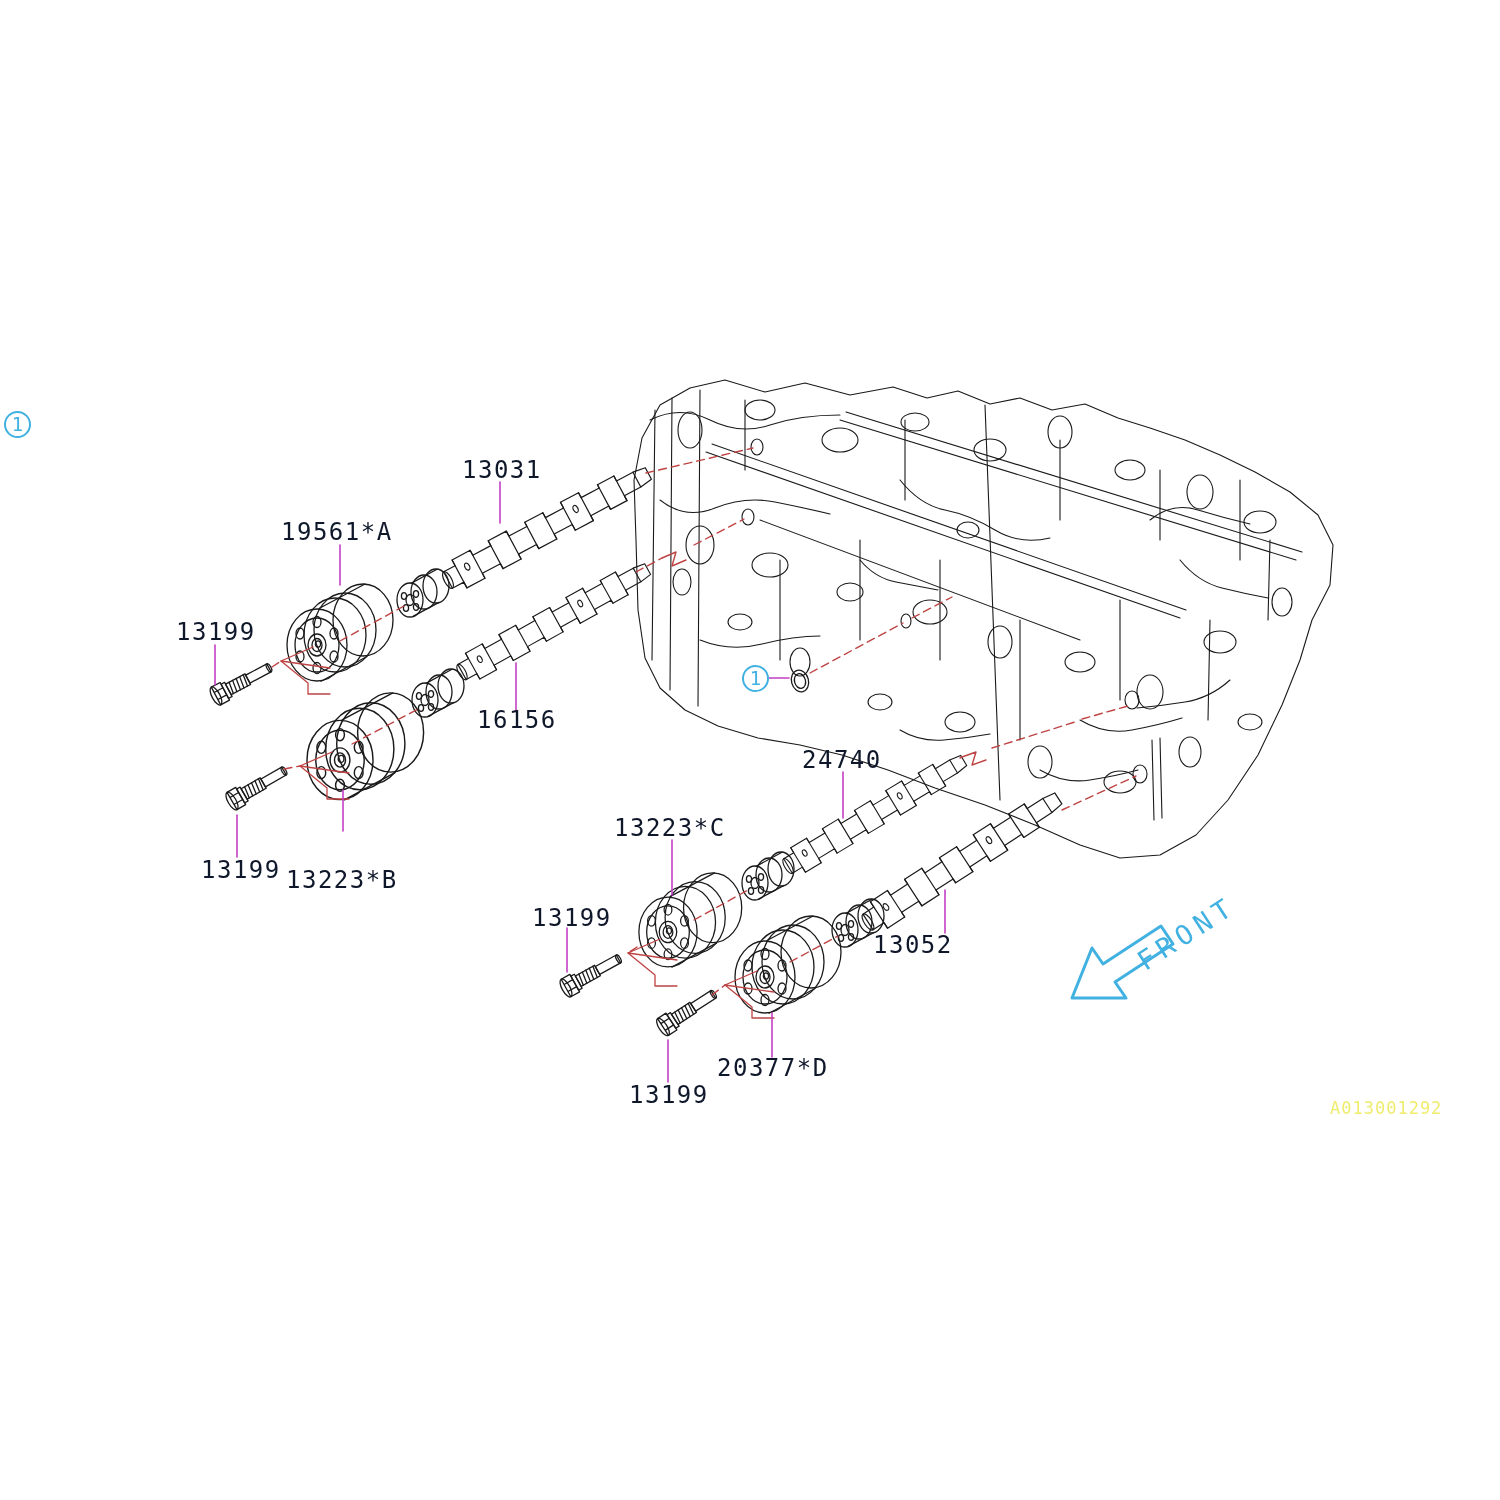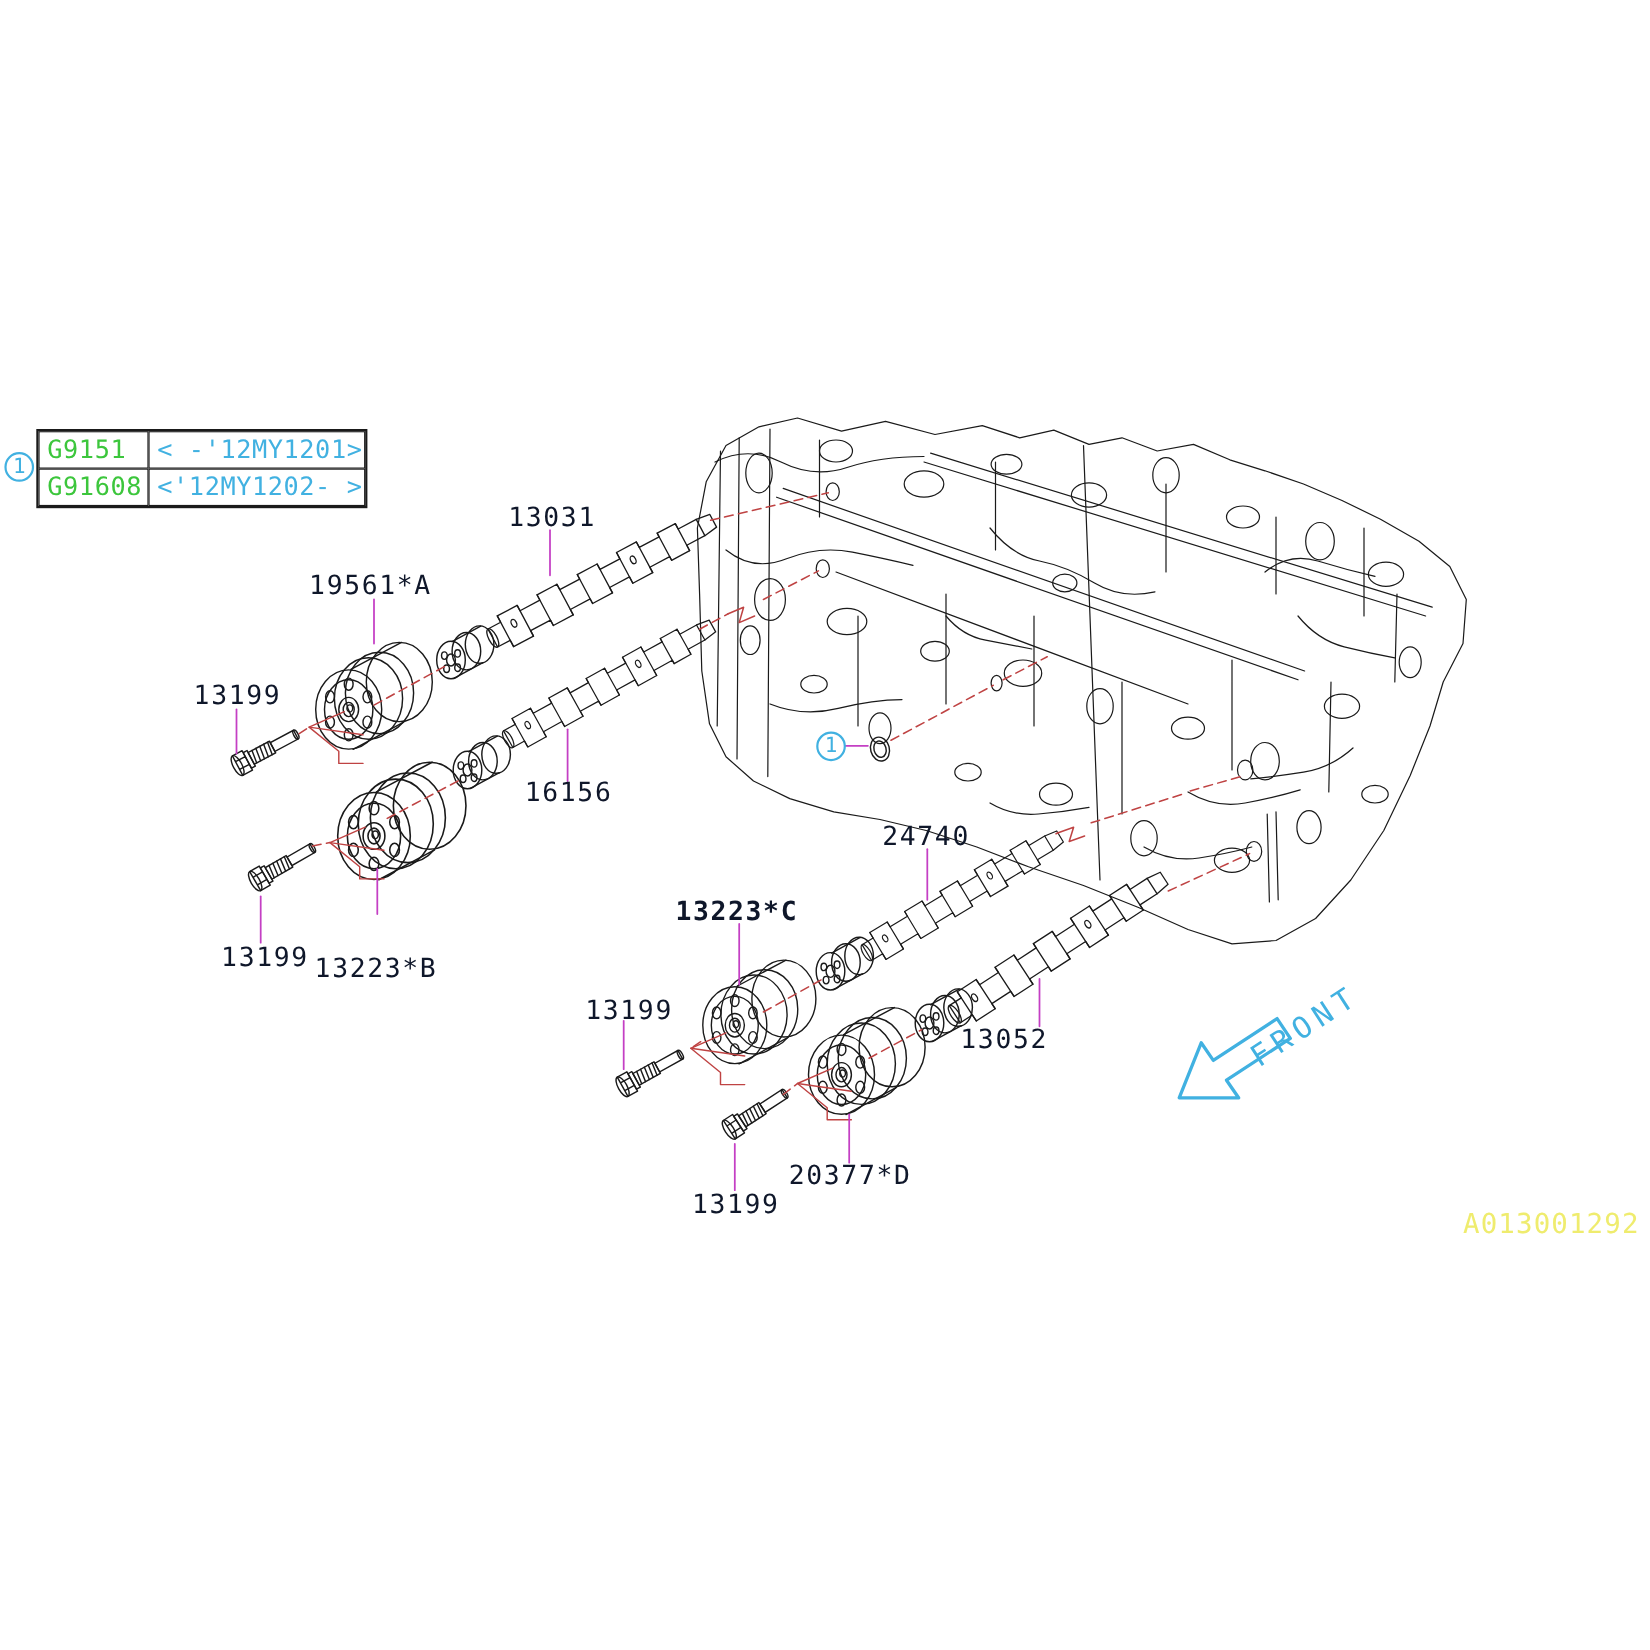--- a/index.html
+++ b/index.html
@@ -11,21 +11,21 @@
           color:#41b1e1;display:flex;align-items:center;justify-content:center;
           font-size:19px;line-height:1;background:#fff;box-sizing:border-box;}
   .legend{position:absolute;left:33px;top:390px;display:grid;grid-template-columns:100px 197px;
           grid-auto-rows:34px;border:2px solid #1a1a1a;background:#fff;}
   .legend .cell{border:1px solid #1a1a1a;display:flex;align-items:center;padding-left:7px;
           font-size:23px;letter-spacing:0.5px;white-space:nowrap;overflow:hidden;}
   .legend .pn{color:#3cc63c;}
   .legend .range{color:#41b1e1;}
   .front-label{position:absolute;left:1140px;top:948px;color:#41b1e1;font-size:27px;letter-spacing:6px;
           transform:rotate(-33deg);transform-origin:left center;white-space:nowrap;}
-  .drawing-no{position:absolute;left:1330px;top:1098px;color:#efec6e;font-size:25px;letter-spacing:1px;white-space:nowrap;}
+  .drawing-no{position:absolute;left:1330px;top:1098px;color:#efec6e;font-size:17px;letter-spacing:1px;white-space:nowrap;}
 </style>
 </head>
 <body>
 
 <div class="stage">
 
   <svg class="artwork" width="1500" height="1500" viewBox="0 0 1500 1500" fill="none" stroke-linejoin="round" stroke-linecap="round">
 
     <defs>
 
@@ -235,39 +235,33 @@
     </g>
 
     <g stroke="#41b1e1" stroke-width="3">
       <path d="M1072,998 L1092,948 L1103,964 L1161,926 L1173,944 L1115,982 L1126,998 Z"></path>
     </g>
   </svg>
 
   <div class="marker" style="left:4px;top:411px;">
     <span>1</span>
   </div>
-  <div class="legend">
-    <div class="cell pn">G9151</div>
-    <div class="cell range">&lt; -'12MY1201&gt;</div>
-    <div class="cell pn">G91608</div>
-    <div class="cell range">&lt;'12MY1202- &gt;</div>
-  </div>
 
   <div class="marker" style="left:742px;top:665px;">
     <span>1</span>
   </div>
 
   <div class="plabel" style="left:462px;top:458px;">13031</div>
   <div class="plabel" style="left:281px;top:520px;">19561*A</div>
   <div class="plabel" style="left:176px;top:620px;">13199</div>
   <div class="plabel" style="left:477px;top:708px;">16156</div>
   <div class="plabel" style="left:286px;top:831px;margin-top:37px;">13223*B</div>
   <div class="plabel" style="left:201px;top:858px;">13199</div>
   <div class="plabel" style="left:802px;top:748px;">24740</div>
-  <div class="plabel" style="left:614px;top:816px;font-weight:bold;">13223*C</div>
+  <div class="plabel" style="left:614px;top:816px;">13223*C</div>
   <div class="plabel" style="left:532px;top:906px;">13199</div>
   <div class="plabel" style="left:873px;top:933px;">13052</div>
   <div class="plabel" style="left:717px;top:1056px;">20377*D</div>
   <div class="plabel" style="left:629px;top:1083px;">13199</div>
 
   <div class="front-label">FRONT</div>
 
   <div class="drawing-no">A013001292</div>
 
 </div>

